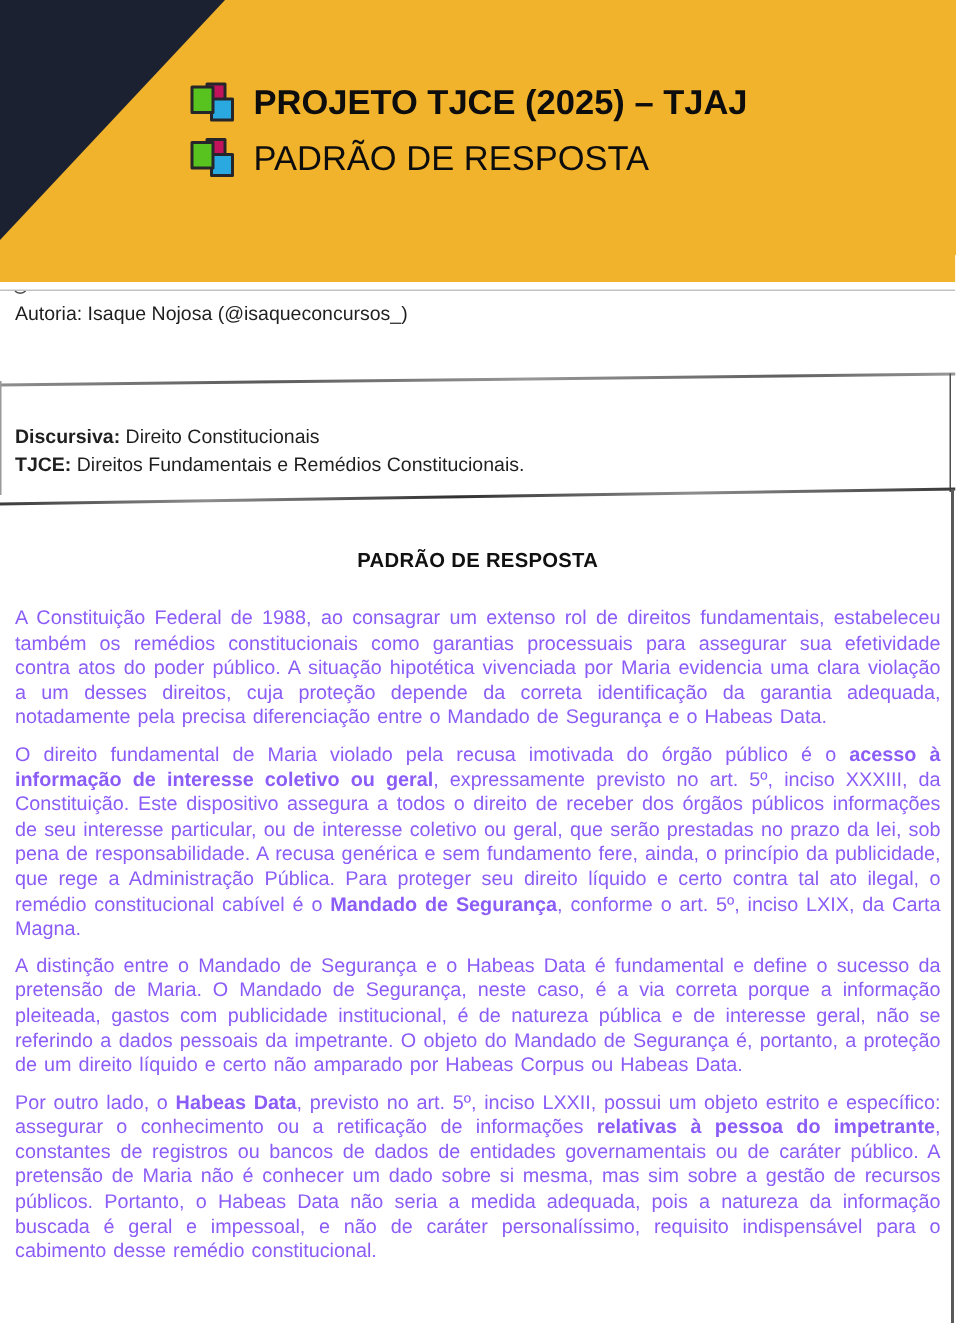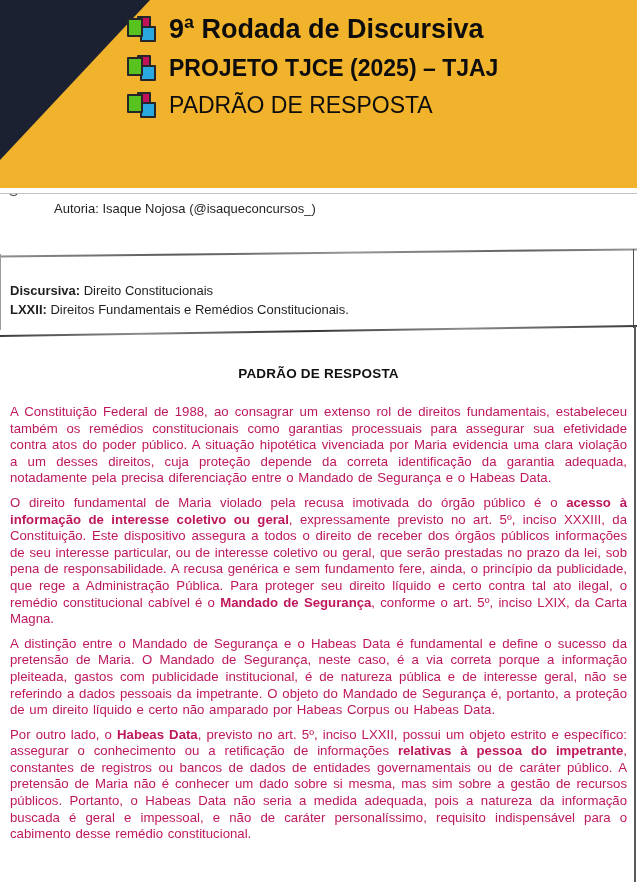--- a/index.html
+++ b/index.html
@@ -28,46 +28,38 @@
             border-bottom-color:#4a4a4a;border-radius:50%;}
   .slant{position:absolute;left:-3px;width:643px;height:2px;transform-origin:center;}
   .lineA{top:252px;transform:rotate(-0.65deg);
          background:linear-gradient(90deg,#8f8f8f 0%,#5a5a5a 28%,#979797 55%,#5f5f5f 82%,#9a9a9a 100%);}
   .lineB{top:330px;transform:rotate(-0.9deg);
          background:linear-gradient(90deg,#3a3a3a 0%,#8d8d8d 22%,#303030 48%,#8d8d8d 72%,#383838 100%);}
   .disc-left{position:absolute;left:0;top:254px;width:1px;height:76px;background:#9a9a9a;}
   .disc-right{position:absolute;left:633px;top:249px;width:1px;height:79px;background:#4f4f4f;}
   .body-right{position:absolute;left:634px;top:326px;width:2px;height:556px;background:#5a5a5a;}
   
-  .autoria{position:absolute;left:10px;top:201px;font-size:13px;color:#1f1f1f;margin-left:44px;}
+  .autoria{position:absolute;left:10px;top:201px;font-size:13px;color:#1f1f1f;}
   .disc{position:absolute;left:10px;top:281px;font-size:13px;line-height:19px;color:#1f1f1f;}
   
   .heading{position:absolute;left:0;top:366px;width:637px;text-align:center;
            font-size:13.5px;font-weight:bold;letter-spacing:.2px;color:#111;}
   .bodytext{position:absolute;left:10px;top:404px;width:617px;}
-  .bodytext p{margin:0 0 8px 0;text-align:justify;font-size:13.2px;line-height:16.6px;color:#be185d;
+  .bodytext p{margin:0 0 8px 0;text-align:justify;font-size:13.2px;line-height:16.6px;color:#8b5cf6;
               word-spacing:1px;}
   .b{font-weight:bold;}
 </style>
 </head>
 <body>
 
 <div class="page">
 
   <div class="header">
     <div class="corner"></div>
 
-    <div class="hrow hrow1">
-      <div class="books">
-        <span class="book-red"></span>
-        <span class="book-blue"></span>
-        <span class="book-green"></span>
-      </div>
-      <div class="txt">9ª Rodada de Discursiva</div>
-    </div>
 
     <div class="hrow hrow2">
       <div class="books">
         <span class="book-red"></span>
         <span class="book-blue"></span>
         <span class="book-green"></span>
       </div>
       <div class="txt">PROJETO TJCE (2025) – TJAJ</div>
     </div>
 
@@ -85,21 +77,21 @@
   <div class="artifact"></div>
 
   <div class="autoria">Autoria: Isaque Nojosa (@isaqueconcursos_)</div>
 
   <div class="slant lineA"></div>
   <div class="disc-left"></div>
   <div class="disc-right"></div>
 
   <div class="disc">
     <div><span class="b">Discursiva:</span><span> Direito Constitucionais</span></div>
-    <div><span class="b">LXXII:</span><span> Direitos Fundamentais e Remédios Constitucionais.</span></div>
+    <div><span class="b">TJCE:</span><span> Direitos Fundamentais e Remédios Constitucionais.</span></div>
   </div>
 
   <div class="slant lineB"></div>
   <div class="body-right"></div>
 
   <div class="heading">PADRÃO DE RESPOSTA</div>
 
   <div class="bodytext">
     <p><span>A Constituição Federal de 1988, ao consagrar um extenso rol de direitos fundamentais, estabeleceu também os remédios constitucionais como garantias processuais para assegurar sua efetividade contra atos do poder público. A situação hipotética vivenciada por Maria evidencia uma clara violação a um desses direitos, cuja proteção depende da correta identificação da garantia adequada, notadamente pela precisa diferenciação entre o Mandado de Segurança e o Habeas Data.</span></p>
     <p><span>O direito fundamental de Maria violado pela recusa imotivada do órgão público é o </span><span class="b">acesso à informação de interesse coletivo ou geral</span><span>, expressamente previsto no art. 5º, inciso XXXIII, da Constituição. Este dispositivo assegura a todos o direito de receber dos órgãos públicos informações de seu interesse particular, ou de interesse coletivo ou geral, que serão prestadas no prazo da lei, sob pena de responsabilidade. A recusa genérica e sem fundamento fere, ainda, o princípio da publicidade, que rege a Administração Pública. Para proteger seu direito líquido e certo contra tal ato ilegal, o remédio constitucional cabível é o </span><span class="b">Mandado de Segurança</span><span>, conforme o art. 5º, inciso LXIX, da Carta Magna.</span></p>

